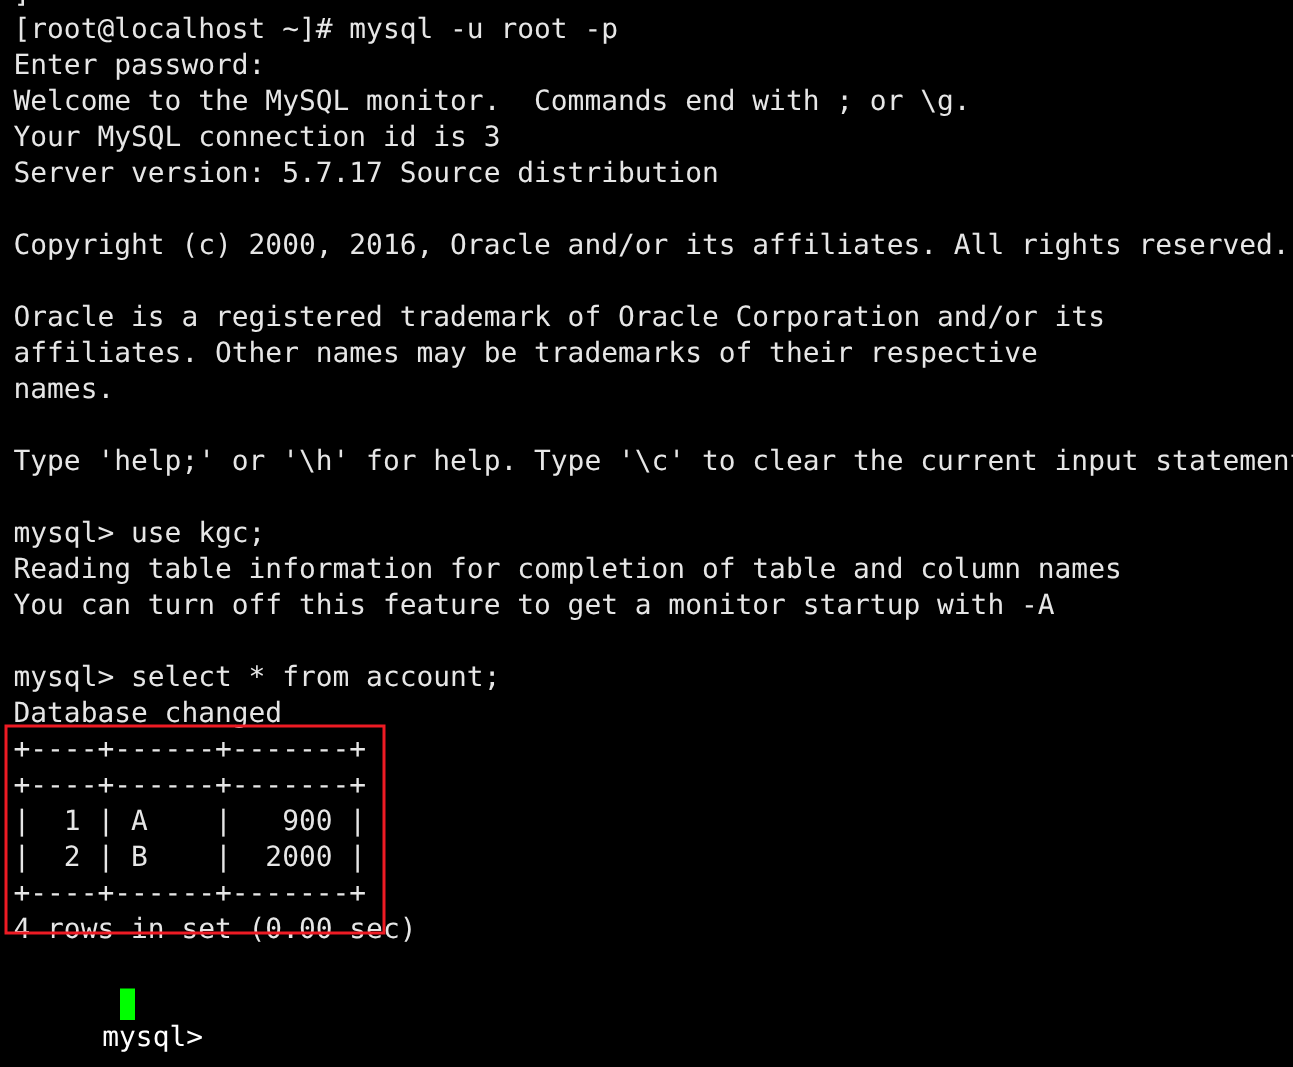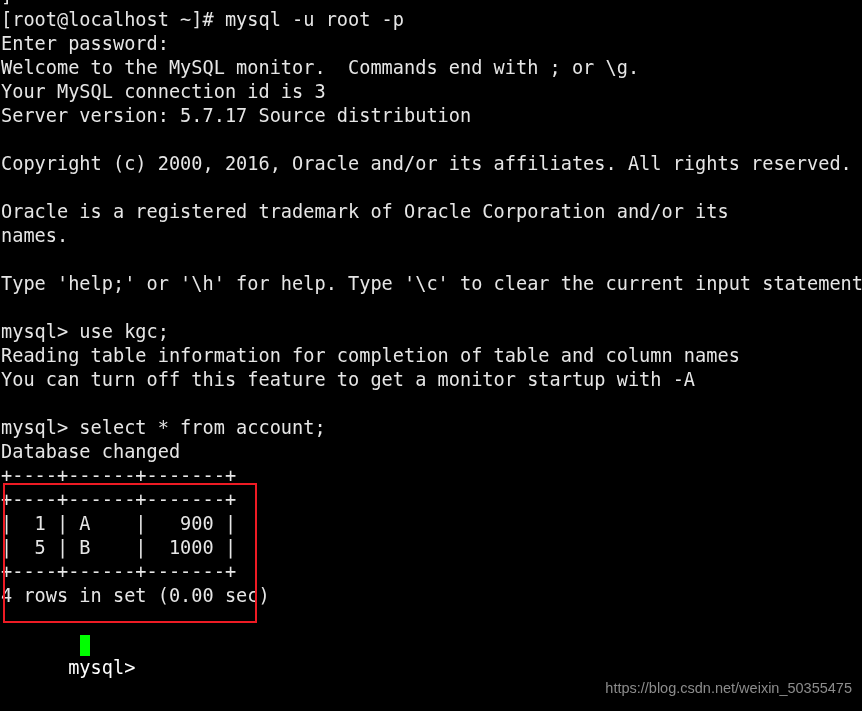--- a/index.html
+++ b/index.html
@@ -22,21 +22,21 @@
   #screen {
     position: absolute;
     left: 0px;
     top: -16px;
     width: 862px;
   }
   .line {
     height: 24px;
     white-space: pre;
     color: #e6e6e6;
-    padding-left: 1px;
+    padding-left: 9px;
   }
   .line.blank {
     height: 24px;
   }
   .cursor-line {
     position: relative;
     height: 24px;
     white-space: pre;
     padding-left: 1px;
   }
@@ -77,39 +77,39 @@
     <div class="line">]</div>
     <div class="line">[root@localhost ~]# mysql -u root -p</div>
     <div class="line">Enter password:</div>
     <div class="line">Welcome to the MySQL monitor.  Commands end with ; or \g.</div>
     <div class="line">Your MySQL connection id is 3</div>
     <div class="line">Server version: 5.7.17 Source distribution</div>
     <div class="line blank"></div>
     <div class="line">Copyright (c) 2000, 2016, Oracle and/or its affiliates. All rights reserved.</div>
     <div class="line blank"></div>
     <div class="line">Oracle is a registered trademark of Oracle Corporation and/or its</div>
+    <div class="line">affiliates. Other names may be trademarks of their respective</div>
     <div class="line">names.</div>
     <div class="line blank"></div>
     <div class="line">Type 'help;' or '\h' for help. Type '\c' to clear the current input statement.</div>
     <div class="line blank"></div>
     <div class="line">mysql&gt; use kgc;</div>
     <div class="line">Reading table information for completion of table and column names</div>
     <div class="line">You can turn off this feature to get a monitor startup with -A</div>
     <div class="line blank"></div>
     <div class="line">mysql&gt; select * from account;</div>
     <div class="line">Database changed</div>
     <div class="line">+----+------+-------+</div>
     <div class="line">+----+------+-------+</div>
     <div class="line">|  1 | A    |   900 |</div>
-    <div class="line">|  5 | B    |  1000 |</div>
+    <div class="line">|  2 | B    |  2000 |</div>
     <div class="line">+----+------+-------+</div>
     <div class="line">4 rows in set (0.00 sec)</div>
     <div class="line blank"></div>
     <div class="cursor-line">
       <span>mysql&gt; </span>
       <span class="cursor-block"></span>
     </div>
   </div>
 
   <div id="highlight-box"></div>
 
-  <div id="watermark">https://blog.csdn.net/weixin_50355475</div>
 </div>
 
 </body></html>

